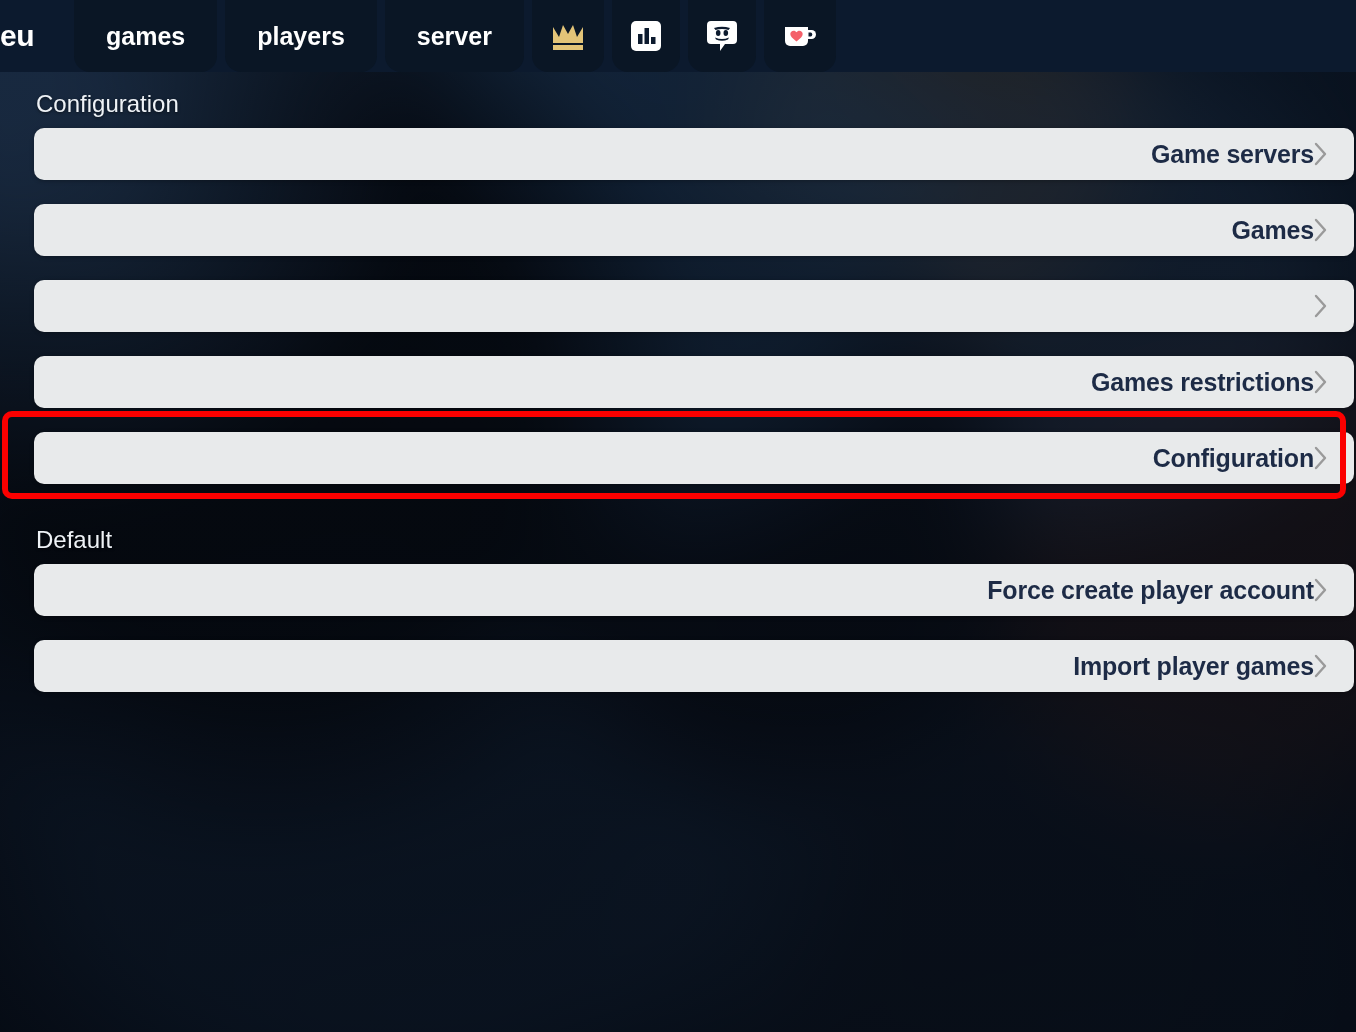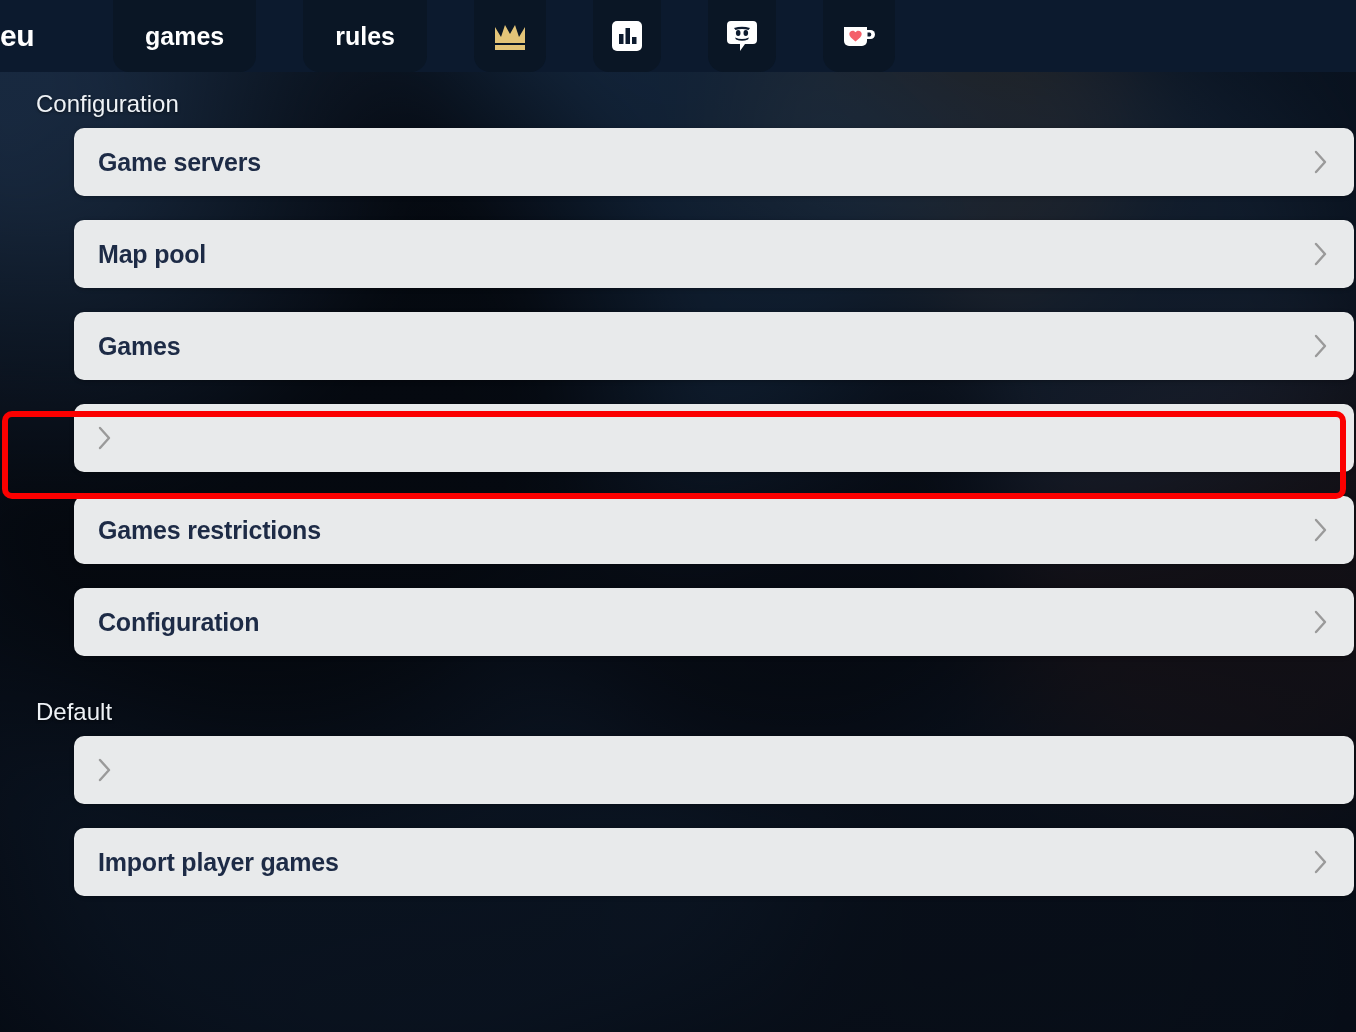--- a/index.html
+++ b/index.html
@@ -59,21 +59,20 @@
   
   #navbar {
     position: absolute;
     top: 0; left: 0;
     width: 1356px;
     height: 72px;
     z-index: 5;
     background: #0c1a2e;
     display: flex;
     align-items: stretch;
-    gap: 39px;
   }
   .brand {
     display: flex;
     align-items: center;
     color: #ffffff;
     font-size: 30px;
     font-weight: bold;
     letter-spacing: -0.5px;
     padding-left: 0px;
     margin-right: 32px;
@@ -110,31 +109,30 @@
   .section-title {
     color: #eef2f6;
     font-size: 24px;
     font-weight: 400;
     padding: 18px 0 10px 20px;
     text-shadow: 0 1px 3px rgba(0,0,0,.55);
   }
   .card-list { padding: 0 18px; }
   .card {
     position: relative;
-    height: 68px;
+    height: 52px;
     background: #e8eaeb;
     border-radius: 10px;
     display: flex;
     align-items: center;
-    justify-content: space-between;
+    justify-content: flex-end;
     padding: 0 26px 0 24px;
     margin-bottom: 24px;
     cursor: pointer;
     box-shadow: 0 1px 4px rgba(0,0,0,.28);
-    margin-left: 40px;
   }
   .card-label {
     color: #1d2b46;
     font-size: 25px;
     font-weight: bold;
     letter-spacing: -0.2px;
   }
   .chev {
     color: #9a9a9a;
     line-height: 0;
@@ -159,23 +157,26 @@
 <div id="bg-layer"></div>
 <div id="bg-dark-overlay"></div>
 
 <div id="navbar">
   <div class="brand">eu</div>
 
   <div class="nav-tab">
     <span>games</span>
   </div>
 
-
   <div class="nav-tab">
-    <span>rules</span>
+    <span>players</span>
+  </div>
+
+  <div class="nav-tab">
+    <span>server</span>
   </div>
 
   <div class="nav-tab icon-tab">
     <span class="ico">
       <svg width="36" height="30" viewBox="0 0 36 30" aria-hidden="true">
         <path d="M3 5 L3 6 L9 16 L13 4 L18 13 L23 4 L27 16 L33 6 L33 5
                  L33 22 L3 22 Z" fill="#e3c478"></path>
         <rect x="3" y="24" width="30" height="5" fill="#e3c478"></rect>
       </svg>
     </span>
@@ -225,28 +226,20 @@
 
     <div class="card">
       <span class="card-label">Game servers</span>
       <span class="chev">
         <svg width="14" height="24" viewBox="0 0 14 24" aria-hidden="true">
             <path d="M2 2 L11 12 L2 22" stroke="#9a9a9a" stroke-width="2.4" fill="none" stroke-linecap="round" stroke-linejoin="round"></path>
           </svg>
       </span>
     </div>
 
-    <div class="card">
-      <span class="card-label">Map pool</span>
-      <span class="chev">
-        <svg width="14" height="24" viewBox="0 0 14 24" aria-hidden="true">
-            <path d="M2 2 L11 12 L2 22" stroke="#9a9a9a" stroke-width="2.4" fill="none" stroke-linecap="round" stroke-linejoin="round"></path>
-          </svg>
-      </span>
-    </div>
 
     <div class="card">
       <span class="card-label">Games</span>
       <span class="chev">
         <svg width="14" height="24" viewBox="0 0 14 24" aria-hidden="true">
             <path d="M2 2 L11 12 L2 22" stroke="#9a9a9a" stroke-width="2.4" fill="none" stroke-linecap="round" stroke-linejoin="round"></path>
           </svg>
       </span>
     </div>
 
@@ -275,20 +268,21 @@
             <path d="M2 2 L11 12 L2 22" stroke="#9a9a9a" stroke-width="2.4" fill="none" stroke-linecap="round" stroke-linejoin="round"></path>
           </svg>
       </span>
     </div>
   </div>
 
   <div class="section-title">Default</div>
   <div class="card-list">
 
     <div class="card">
+      <span class="card-label">Force create player account</span>
       <span class="chev">
         <svg width="14" height="24" viewBox="0 0 14 24" aria-hidden="true">
             <path d="M2 2 L11 12 L2 22" stroke="#9a9a9a" stroke-width="2.4" fill="none" stroke-linecap="round" stroke-linejoin="round"></path>
           </svg>
       </span>
     </div>
 
     <div class="card">
       <span class="card-label">Import player games</span>
       <span class="chev">

